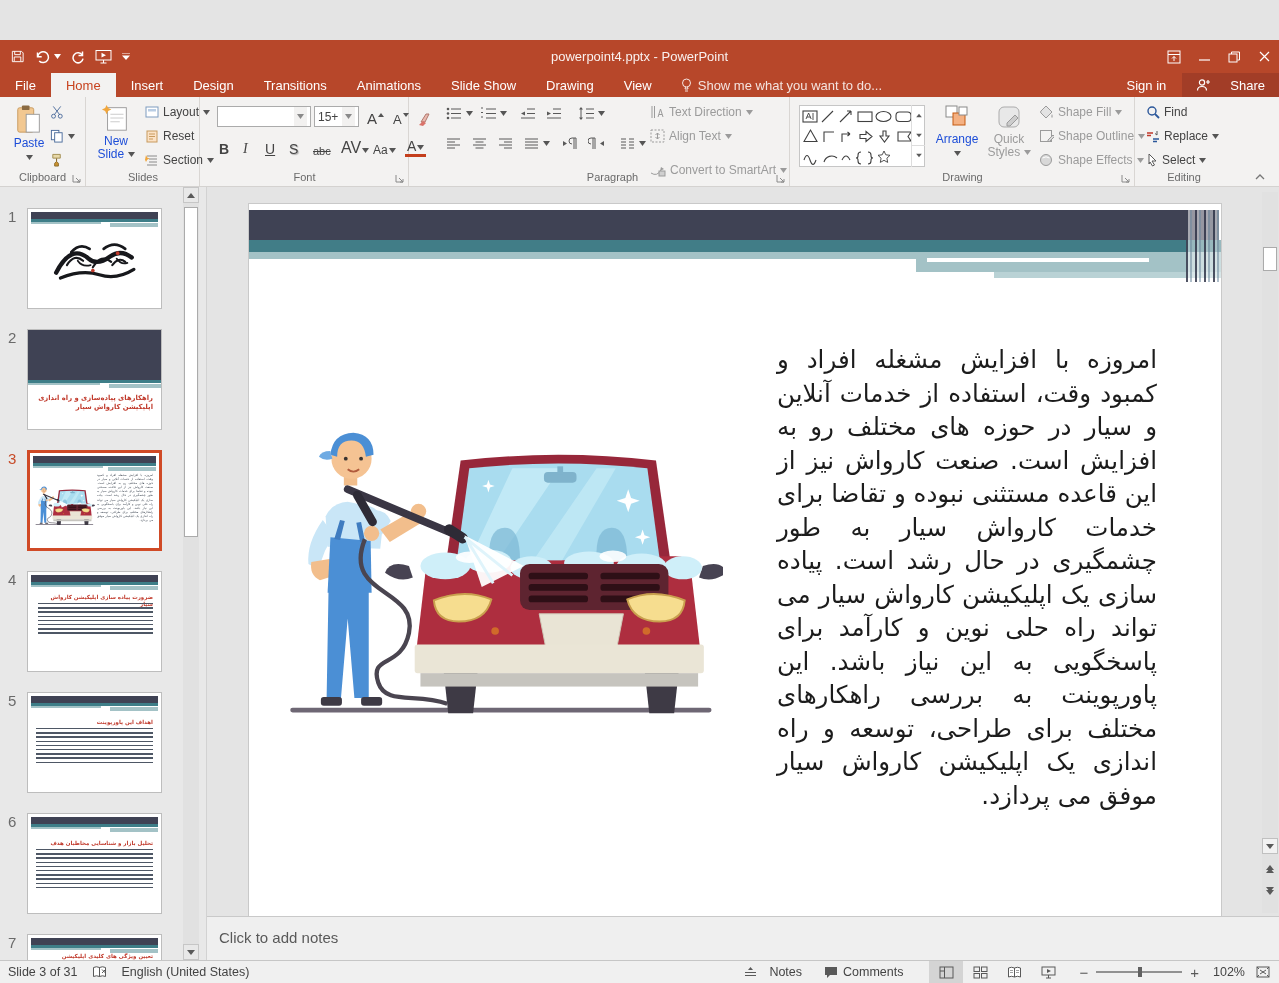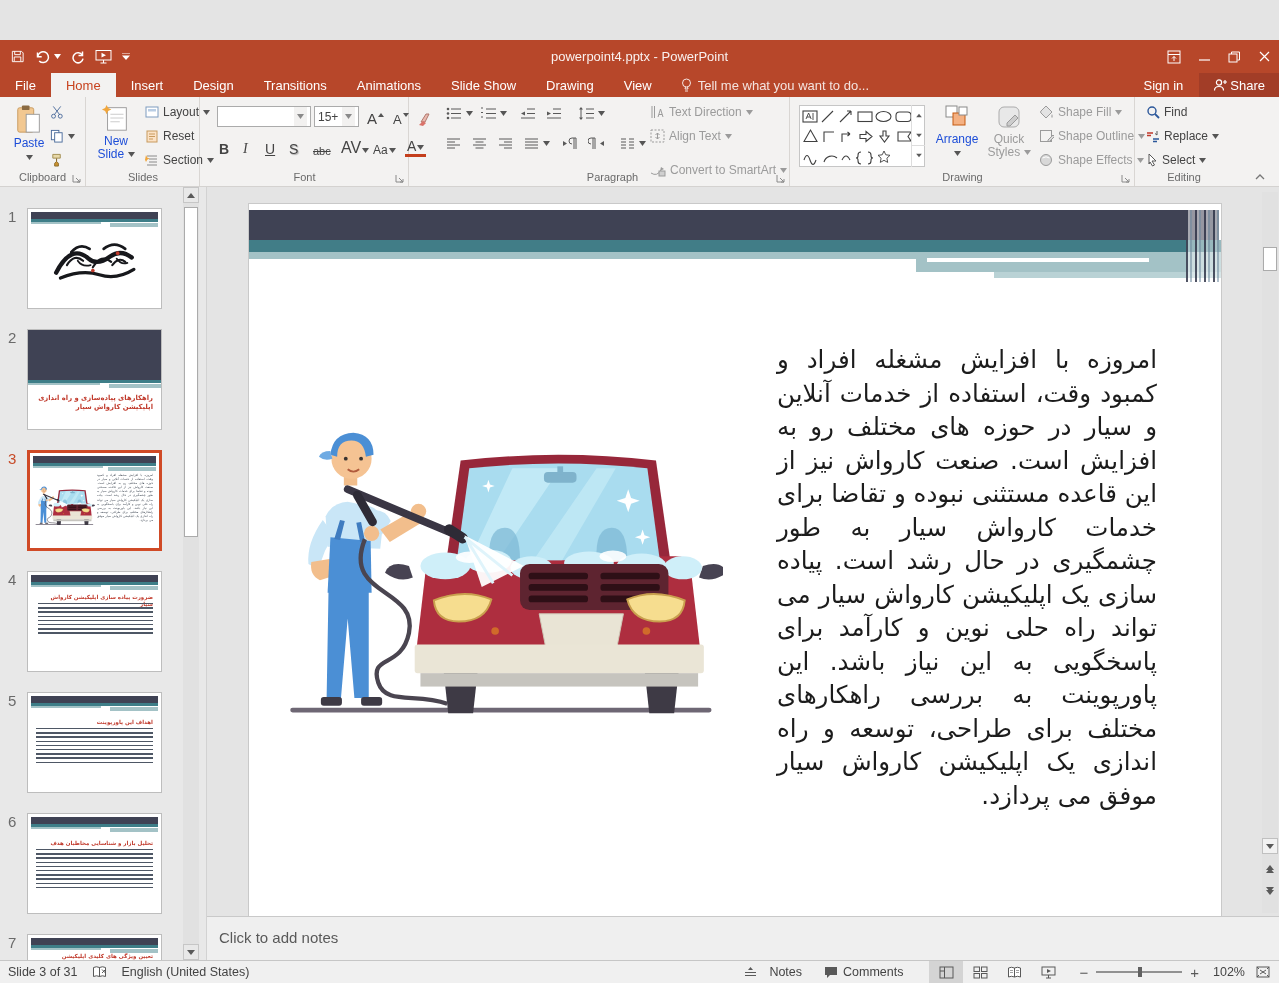--- a/index.html
+++ b/index.html
@@ -15,21 +15,21 @@
   .winctl { position:absolute; right:0; top:0; height:33px; display:flex; }
   .winctl .wbtn { width:30px; height:33px; display:flex; align-items:center; justify-content:center; }
 
   
   .tabrow { position:absolute; left:0; top:33px; right:0; height:24px; background:#B7472A; display:flex; align-items:stretch; color:#fff; font-size:13px; }
   .tab { padding:0 15px; display:flex; align-items:center; cursor:default; }
   .tab.active { background:#F3F2F1; color:#C8431F; }
   .tellme { display:flex; align-items:center; gap:6px; padding:0 14px; color:rgba(255,255,255,.85); }
   .tabspacer { flex:1; }
   .signin { display:flex; align-items:center; padding:0 16px; }
-  .sharebtn { background:#A23D27; display:flex; align-items:center; gap:3px; padding:6px 14px; }
+  .sharebtn { background:#A23D27; display:flex; align-items:center; gap:20px; padding:6px 14px; }
 
   
   .ribbon { position:absolute; left:0; top:57px; right:0; height:90px; background:#F3F2F1; border-bottom:1px solid #D4D2D0; }
   .rgroup { position:absolute; top:0; bottom:0; border-right:1px solid #D9D6D3; }
   .glabel { position:absolute; bottom:3px; left:0; right:0; text-align:center; font-size:11px; color:#6A6A6A; }
   .launcher { position:absolute; bottom:3px; right:4px; }
   .bigbtn { position:absolute; width:46px; text-align:center; font-size:12px; color:#1d4ed8; }
   .bigbtn .blabel { line-height:13px; margin-top:2px; }
   .smallbtn { position:absolute; display:flex; align-items:center; gap:4px; font-size:12px; color:#444; white-space:nowrap; }
   .smallbtn.gray, .gray { color:#9B9B9B; }
@@ -262,21 +262,21 @@
     <div class="tab">Drawing</div>
     <div class="tab">View</div>
     <div class="tellme">
       <span>
         <svg width="11" height="15" viewBox="0 0 11 15">
             <circle cx="5.5" cy="5" r="4" fill="none" stroke="#fff" opacity=".85"></circle>
             <path d="M4 11h3M4 13h3" stroke="#fff" opacity=".85"></path>
             <path d="M4.5 9 4 11M6.5 9 7 11" stroke="#fff" opacity=".85"></path>
           </svg>
       </span>
-      <span>Tell me what you want to do...</span>
+      <span>Show me what you want to do...</span>
     </div>
     <div class="tabspacer"></div>
     <div class="signin">Sign in</div>
     <div class="sharebtn">
       <span>
         <svg width="14" height="14" viewBox="0 0 14 14">
             <circle cx="6" cy="4.5" r="2.6" fill="none" stroke="#fff" stroke-width="1.2"></circle>
             <path d="M1.5 12.5q0-4 4.5-4t4.5 4" fill="none" stroke="#fff" stroke-width="1.2"></path>
             <path d="M10 4h4M12 2v4" stroke="#fff" stroke-width="1.2"></path>
           </svg>

